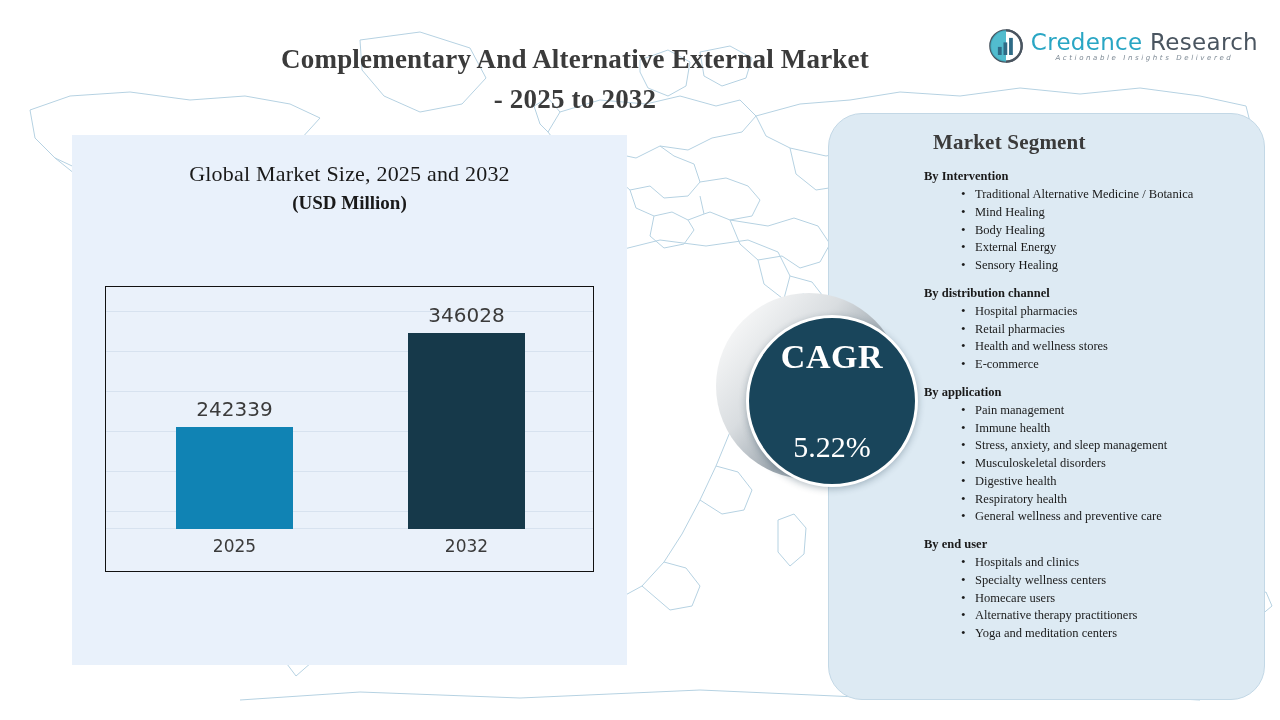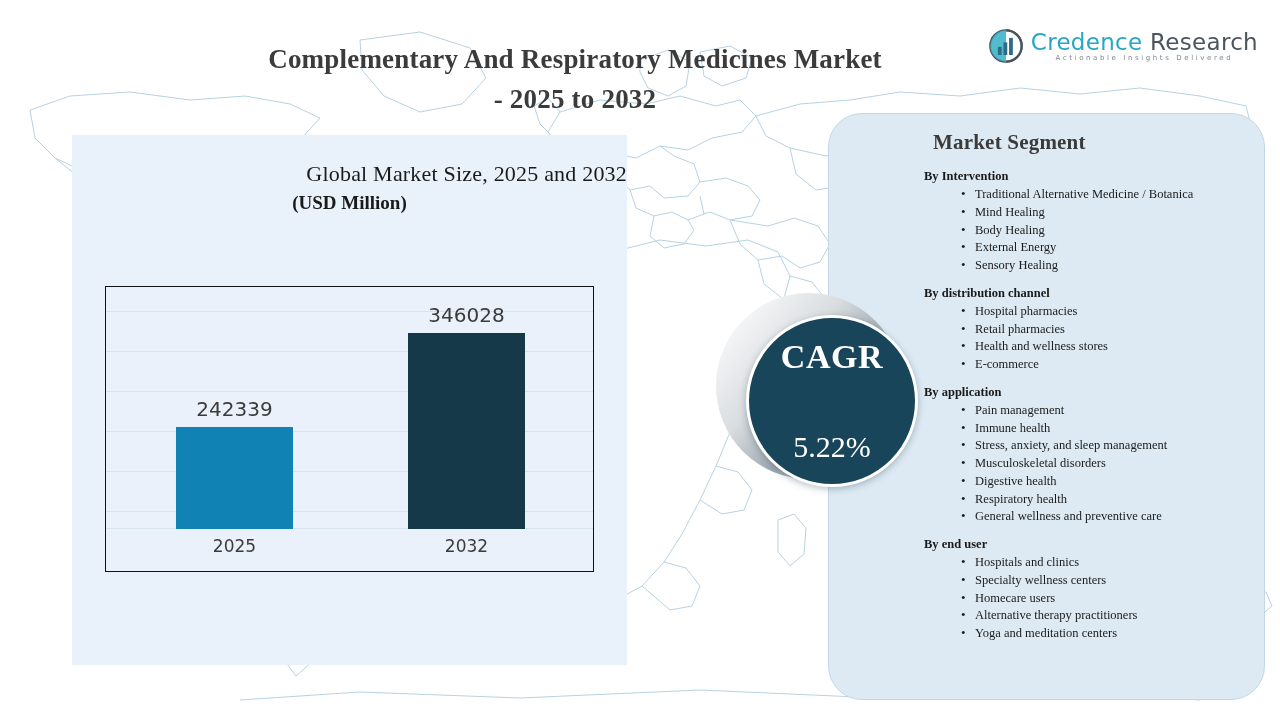--- a/index.html
+++ b/index.html
@@ -17,21 +17,21 @@
   #left-panel {
     position:absolute; left:72px; top:135px; width:555px; height:530px;
     background:#e9f1fb; z-index:1;
   }
 
   
   #chart-block {
     position:absolute; left:72px; top:160px; width:555px; height:420px; z-index:3;
   }
   #chart-title {
-    text-align:right; font-size:22px; color:#1a1a1a; letter-spacing:.2px;
+    text-align:center; font-size:22px; color:#1a1a1a; letter-spacing:.2px;
     line-height:1.28;
   }
   #chart-subtitle {
     text-align:center; font-size:19px; font-weight:bold; color:#1a1a1a;
     margin-top:4px;
   }
   #chart-frame {
     position:absolute; left:33px; top:126px; width:489px; height:286px;
     border:1.6px solid #111; background:#eaf1fa;
   }
@@ -63,21 +63,21 @@
 
   
   #logo { position:absolute; right:22px; top:28px; z-index:5; display:flex; align-items:center; gap:7px; }
   #logo-mark { width:36px; height:36px; flex:0 0 36px; }
   #logo-text { display:flex; flex-direction:column; justify-content:flex-start; }
   #logo-name { font-family:"DejaVu Sans", sans-serif; font-size:23px; letter-spacing:.3px; line-height:1; }
   #logo-name .c1 { color:#29a6c4; }
   #logo-name .c2 { color:#4a5560; }
   #logo-tag {
     font-family:"DejaVu Sans", sans-serif; font-size:7px; color:#7d8994;
-    letter-spacing:2.6px; margin-top:0; text-align:center;
+    letter-spacing:2.6px; margin-top:0; text-align:center;font-style:italic;
   }
 
   
   #cagr-wrap { position:absolute; left:716px; top:293px; width:208px; height:208px; z-index:6; }
   #cagr-crescent {
     position:absolute; left:0; top:0; width:186px; height:186px; border-radius:50%;
     background:linear-gradient(130deg,#fdfdfd 6%,#d9dde0 38%,#9ea8b0 60%,#c9d0d5 78%,#f4f6f7 100%);
     filter:blur(.4px);
   }
   #cagr-circle {
@@ -186,21 +186,21 @@
       <path d="M1252,596 L1266,592 L1272,606 L1260,616 Z"></path>
 
       <path d="M240,700 L360,692 L520,698 L700,690 L880,698 L1040,692 L1200,700"></path>
     </g>
   </svg>
 </div>
 
 <div id="left-panel"></div>
 
 <div id="header-title">
-  <div>Complementary And Respiratory Medicines Market</div>
+  <div>Complementary And Alternative External Market</div>
   <div>- 2025 to 2032</div>
 </div>
 
 <div id="logo">
   <span id="logo-mark">
     <svg viewBox="0 0 40 40" width="36" height="36" aria-hidden="true">
       <circle cx="20" cy="20" r="17.5" fill="none" stroke="#4a5560" stroke-width="2.4"></circle>
       <path d="M20,2.6 a17.4,17.4 0 0 0 0,34.8 Z" fill="#3fb5c9" opacity="0.9"></path>
       <path d="M20,2.6 a17.4,17.4 0 0 1 0,34.8" fill="none" stroke="#4a5560" stroke-width="2.4"></path>
       <rect x="11" y="21" width="4.2" height="9" fill="#2f6b86"></rect>

